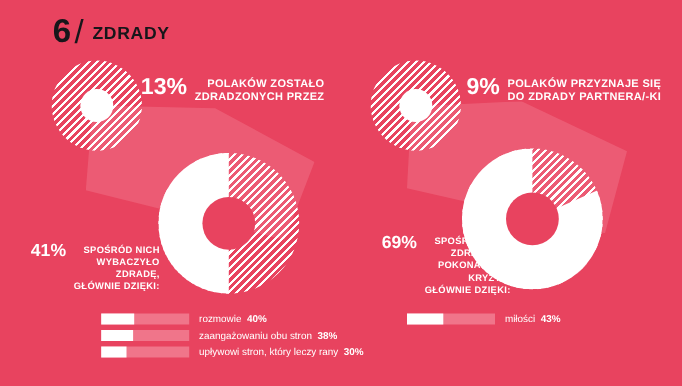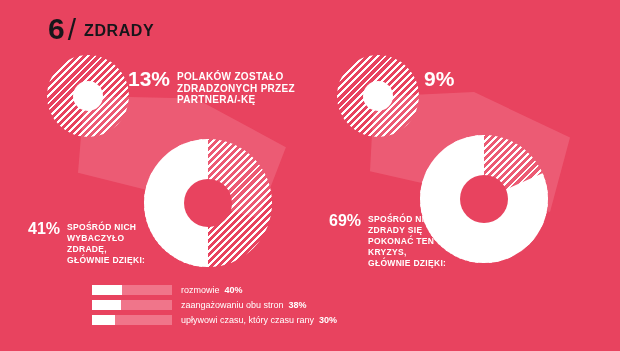--- a/index.html
+++ b/index.html
@@ -51,33 +51,33 @@
   
   .donut-big{width:128px;height:128px;}
   .donut-big .hole{left:40px;top:40px;width:48px;height:48px;background:#e8435f;}
   #donut-big-left{left:144px;top:139px;}
   #donut-big-right{left:420px;top:135px;}
 
   .slice{position:absolute;inset:0;border-radius:50%;}
   .slice.solid{background:#ffffff;}
 
   
-  .callout{position:absolute;display:flex;align-items:flex-start;gap:7px;}
+  .callout{position:absolute;display:flex;align-items:flex-start;gap:7px;text-align:right;}
   .pct{color:#ffffff;font-weight:bold;line-height:1;}
   .pct.top{font-size:21px;}
   .pct.bottom{font-size:16px;}
   .calltxt{color:#ffffff;font-weight:bold;letter-spacing:.3px;}
   .calltxt.top{font-size:10px;line-height:11.5px;padding-top:3px;}
   .calltxt.bottom{font-size:8.5px;line-height:11px;padding-top:1px;}
   .calltxt div{white-space:nowrap;}
 
   #callout-top-left{left:128px;top:68px;}
   #callout-top-right{left:424px;top:68px;}
   #callout-bottom-left{left:28px;top:221px;}
-  #callout-bottom-right{left:329px;top:213px;}
+  #callout-bottom-right{left:347px;top:213px;}
 
   
   .barlist{position:absolute;}
   #barlist-left{left:92px;top:285px;}
   #barlist-right{left:370px;top:285px;}
   .barrow{display:flex;align-items:center;height:10px;margin-bottom:5px;}
   .track{position:relative;width:80px;height:10px;background:#f0758a;}
   .fill{position:absolute;left:0;top:0;height:10px;background:#ffffff;}
   .barlabel{margin-left:9px;font-size:9px;color:#ffffff;white-space:nowrap;}
   .barlabel .val{font-weight:bold;margin-left:5px;}
@@ -114,26 +114,29 @@
     <div class="slice stripes"></div>
     <div class="slice solid" style="clip-path:polygon(50% 50%, 50% 0%, 0% 0%, 0% 100%, 100% 100%, 100% 28%);"></div>
     <div class="hole"></div>
   </div>
 
   <div id="callout-top-left" class="callout">
     <span class="pct top">13%</span>
     <span class="calltxt top">
       <div>POLAKÓW ZOSTAŁO</div>
       <div>ZDRADZONYCH PRZEZ</div>
-      <div>PARTNERA/-KĘ</div>
     </span>
   </div>
 
   <div id="callout-top-right" class="callout">
     <span class="pct top">9%</span>
+    <span class="calltxt top">
+      <div>POLAKÓW PRZYZNAJE SIĘ</div>
+      <div>DO ZDRADY PARTNERA/-KI</div>
+    </span>
   </div>
 
   <div id="callout-bottom-left" class="callout">
     <span class="pct bottom">41%</span>
     <span class="calltxt bottom">
       <div>SPOŚRÓD NICH</div>
       <div>WYBACZYŁO</div>
       <div>ZDRADĘ,</div>
       <div>GŁÓWNIE DZIĘKI:</div>
     </span>
@@ -160,17 +163,25 @@
       <div class="barrow">
         <div class="track">
           <div class="fill" style="width: 36%;"></div>
         </div>
         <div class="barlabel"><span>zaangażowaniu obu stron</span><span class="val">38%</span></div>
       </div>
       <div class="barrow">
         <div class="track">
           <div class="fill" style="width: 29%;"></div>
         </div>
-        <div class="barlabel"><span>upływowi czasu, który czasu rany</span><span class="val">30%</span></div>
+        <div class="barlabel"><span>upływowi stron, który leczy rany</span><span class="val">30%</span></div>
+      </div>
+    </div>
+  <div id="barlist-right" class="barlist">
+      <div class="barrow">
+        <div class="track">
+          <div class="fill" style="width: 41%;"></div>
+        </div>
+        <div class="barlabel"><span>miłości</span><span class="val">43%</span></div>
       </div>
     </div>
 
 </div>
 
 </body></html>

